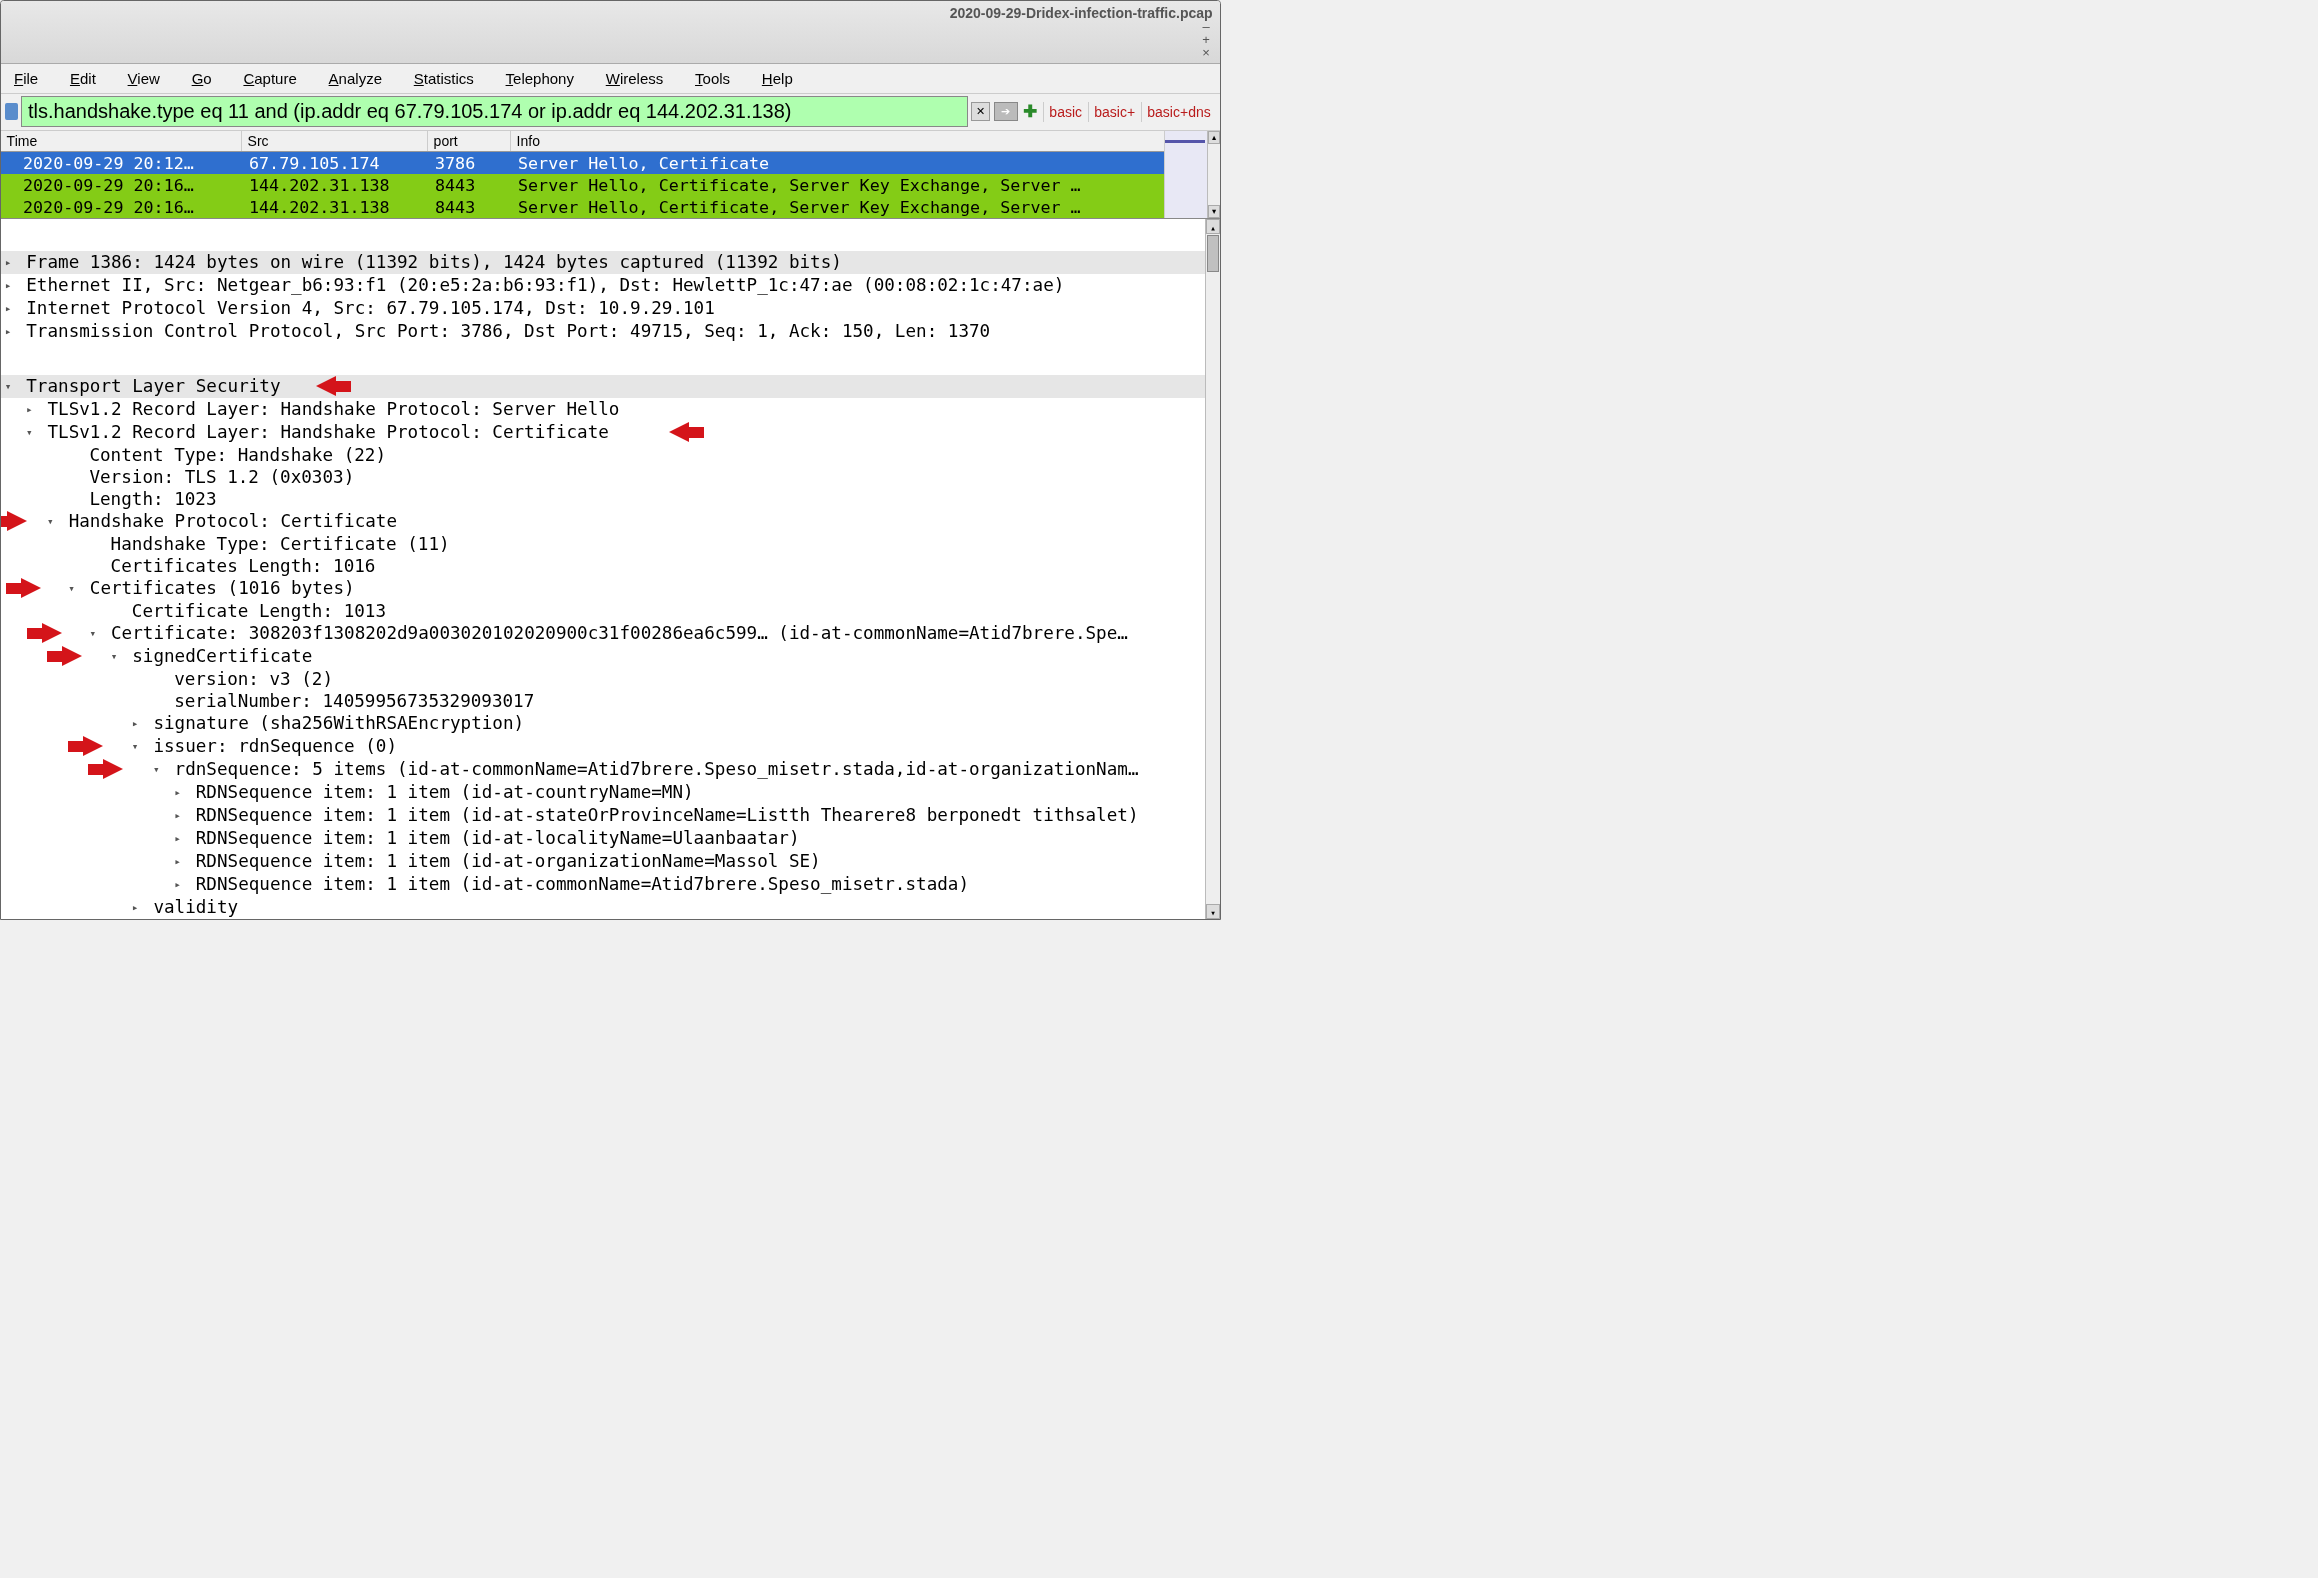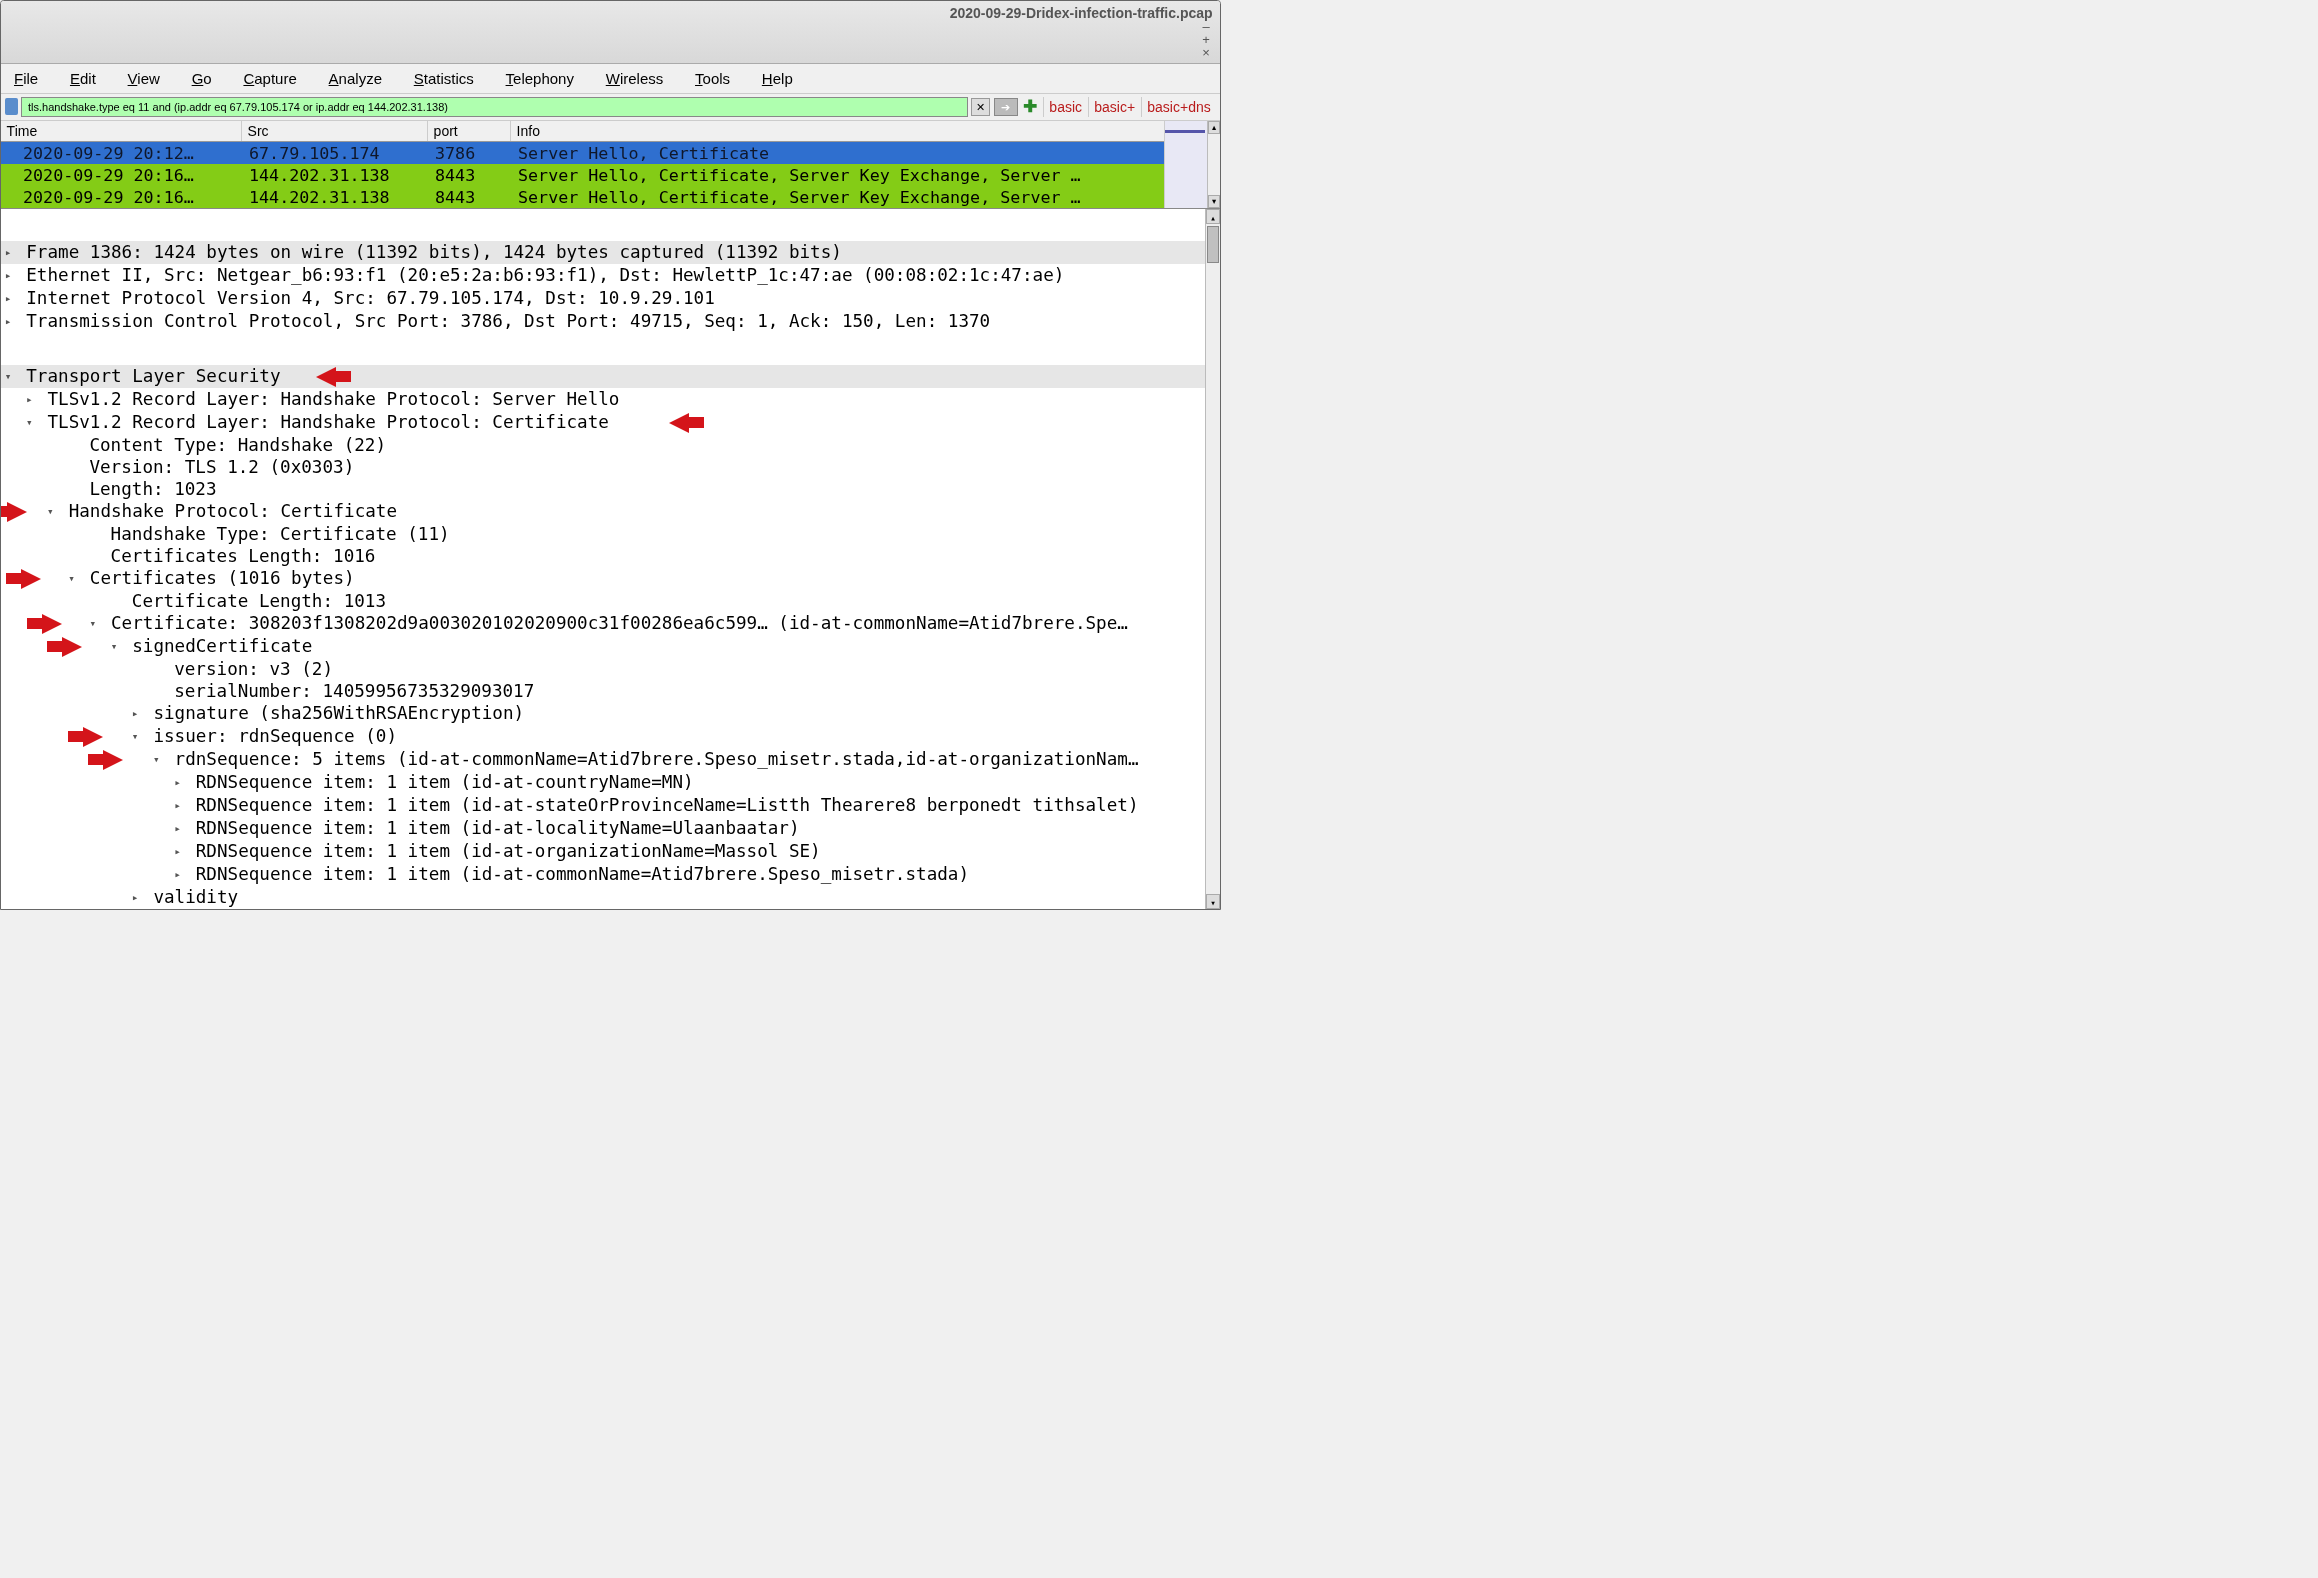--- a/index.html
+++ b/index.html
@@ -41,21 +41,21 @@
     border-bottom:0.9px solid #ccc;
     background:#f0f0f0;
   }
   .bookmark-ico { width:13px; height:16.7px; background:#5a8dcc; border-radius:1.9px; display:inline-block; }
   .filter-input {
     flex:1;
     background:#afffaf;
     border:0.9px solid #888;
     padding:2.8px 5.6px;
     font-family:inherit;
-    font-size:11px;
+    font-size:20px;
   }
   .clr-btn { width:18.6px; height:18.6px; background:#ddd; border:0.9px solid #999; text-align:center; line-height:16.7px; cursor:pointer; font-size:11px; }
   .arrow-btn { width:24px; height:18.6px; background:#bbb; border:0.9px solid #888; cursor:pointer; text-align:center; line-height:16.7px; font-size:11px; color:#fff; }
   .plus-ico { color:#2a8a2a; font-weight:bold; font-size:16.7px; padding:0 1.9px; }
   .filter-btn { padding:1.9px 5.6px; color:#b91c1c; cursor:pointer; border-left:0.9px solid #ccc; font-size:14px; }
   .packet-list {
     font-family: "DejaVu Sans Mono","Courier New",monospace;
     font-size:16.7px;
     background:#fff;
   }
@@ -64,21 +64,21 @@
     background:#f0f0f0;
     border-bottom:0.9px solid #999;
   }
   .plist-hdr .col { padding:1.9px 5.6px; border-right:0.9px solid #ccc; font-family:sans-serif; font-size:14px; }
   .col-time { width:241px; }
   .col-src  { width:186px; }
   .col-port { width:83px; }
   .col-info { flex:1; }
   .plist-body { position:relative; }
   .prow { display:flex; white-space:pre; padding:0 0 0 22px; line-height:22px; }
-  .prow.sel { background:#2f6fcf; color:#0f172a; }
+  .prow.sel { background:#2f6fcf; color:#ffffff; }
   .prow.alt { background:#84cc16; }
   .prow .c { overflow:hidden; }
   .prow .c-time{width:226px;} .prow .c-src{width:186px;} .prow .c-port{width:83px;} .prow .c-info{flex:1;}
   .side-scroll { position:absolute; right:0; top:0; bottom:0; width:56px; background:#e8e8f5; border-left:0.9px solid #ccc; }
   .side-scroll .marker { position:absolute; left:0; right:15px; top:9.3px; height:2.8px; background:#55a; }
   .details {
     font-family:"DejaVu Sans Mono","Courier New",monospace;
     font-size:17.6px;
     background:#fff;
     padding:0;

